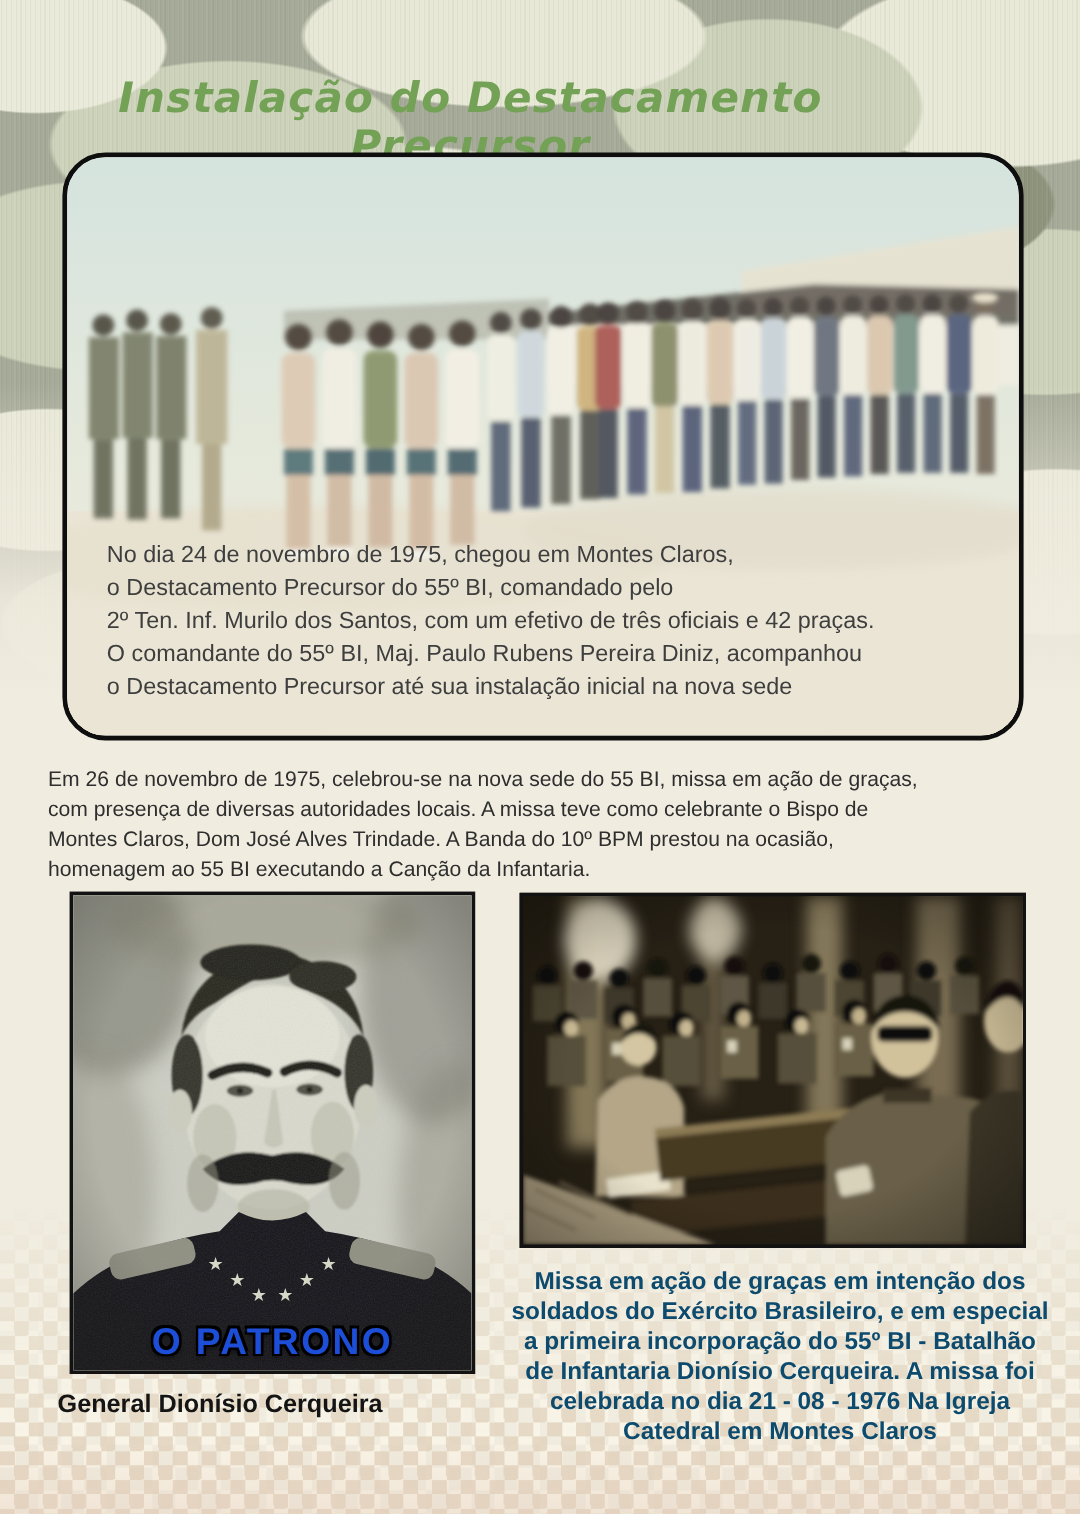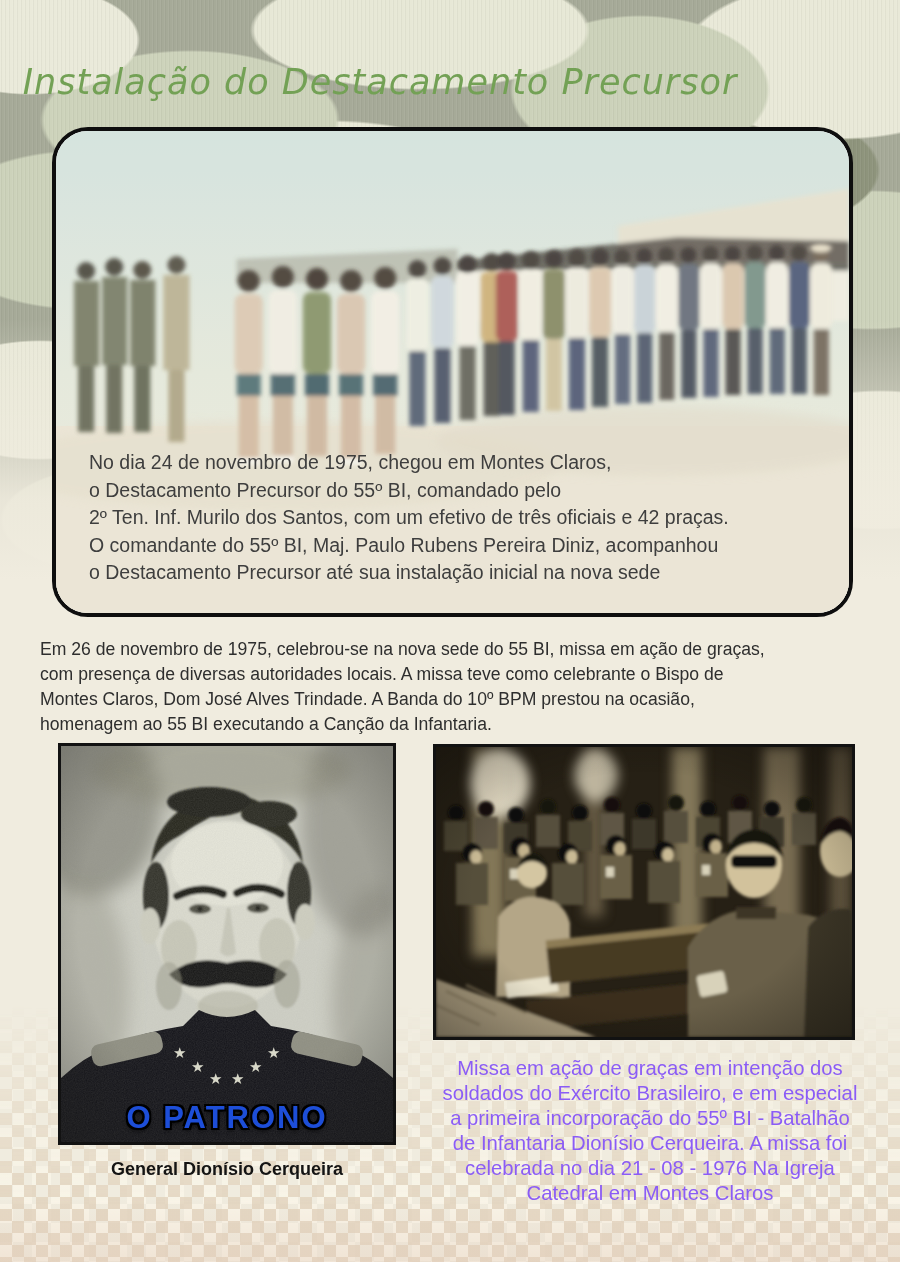--- a/index.html
+++ b/index.html
@@ -48,22 +48,22 @@
     background-position:0 0, 13px 9px;
     -webkit-mask-image:linear-gradient(180deg, rgba(0,0,0,0) 0%, rgba(0,0,0,.55) 40%, #000 78%);
     mask-image:linear-gradient(180deg, rgba(0,0,0,0) 0%, rgba(0,0,0,.55) 40%, #000 78%);
   }
   .bottom-tint{
     position:absolute;left:0;top:1198px;width:900px;height:64px;
     background:linear-gradient(180deg, rgba(228,204,186,0) 0%, rgba(228,204,186,.4) 100%);
   }
   
   .page-title{
-    position:absolute;top:62px;left:4px;width:752px;text-align:center;
-    font-family:"DejaVu Sans",sans-serif;font-style:italic;font-weight:400;
+    position:absolute;top:62px;left:16px;width:752px;text-align:center;
+    font-family:"DejaVu Sans",sans-serif;font-style:italic;font-weight:700;
     font-size:35px;letter-spacing:1px;color:#73a155;
   }
   
   .main-photo{
     position:absolute;left:52px;top:127px;width:793px;height:482px;
     border:4px solid #0e0e0e;border-radius:36px;overflow:hidden;
     background:#ffffff;box-sizing:content-box;
   }
   .main-photo svg{position:absolute;left:0;top:0;width:100%;height:100%;display:block;}
   .photo-overlay-text{
@@ -80,32 +80,32 @@
     position:absolute;left:58px;top:743px;width:338px;height:402px;
     border:3px solid #121212;box-sizing:border-box;overflow:hidden;background:#cfd0c6;
   }
   .patron-photo svg{position:absolute;left:0;top:0;width:100%;height:100%;display:block;}
   .patron-label{
     position:absolute;bottom:6px;left:0;width:100%;text-align:center;
     font-size:31px;font-weight:bold;letter-spacing:2px;color:#1d4ed8;
     text-shadow:-2px -2px 0 #000, 2px -2px 0 #000, -2px 2px 0 #000, 2px 2px 0 #000, 0 3px 4px rgba(0,0,0,.65);
   }
   .patron-caption{
-    position:absolute;top:1159px;left:48px;width:358px;text-align:center;
-    font-size:18px;font-weight:bold;color:#141414;
+    position:absolute;top:1159px;left:48px;width:358px;
+    font-size:21px;font-weight:bold;color:#141414;
   }
   
   .mass-photo{
     position:absolute;left:433px;top:744px;width:422px;height:296px;
     border:3px solid #121212;box-sizing:border-box;overflow:hidden;background:#262015;
   }
   .mass-photo svg{position:absolute;left:0;top:0;width:100%;height:100%;display:block;}
   .mass-caption{
     position:absolute;top:1056px;left:415px;width:470px;text-align:center;
-    font-size:20.3px;line-height:25px;color:#8b5cf6;white-space:pre-line;
+    font-size:20.3px;line-height:25px;color:#0c4a6e;white-space:pre-line;font-weight:bold;
   }
 </style>
 </head>
 <body>
 
 <div class="page">
 
   <div class="camo-top"></div>
   <div class="camo-texture"></div>
   <div class="camo-fade"></div>

